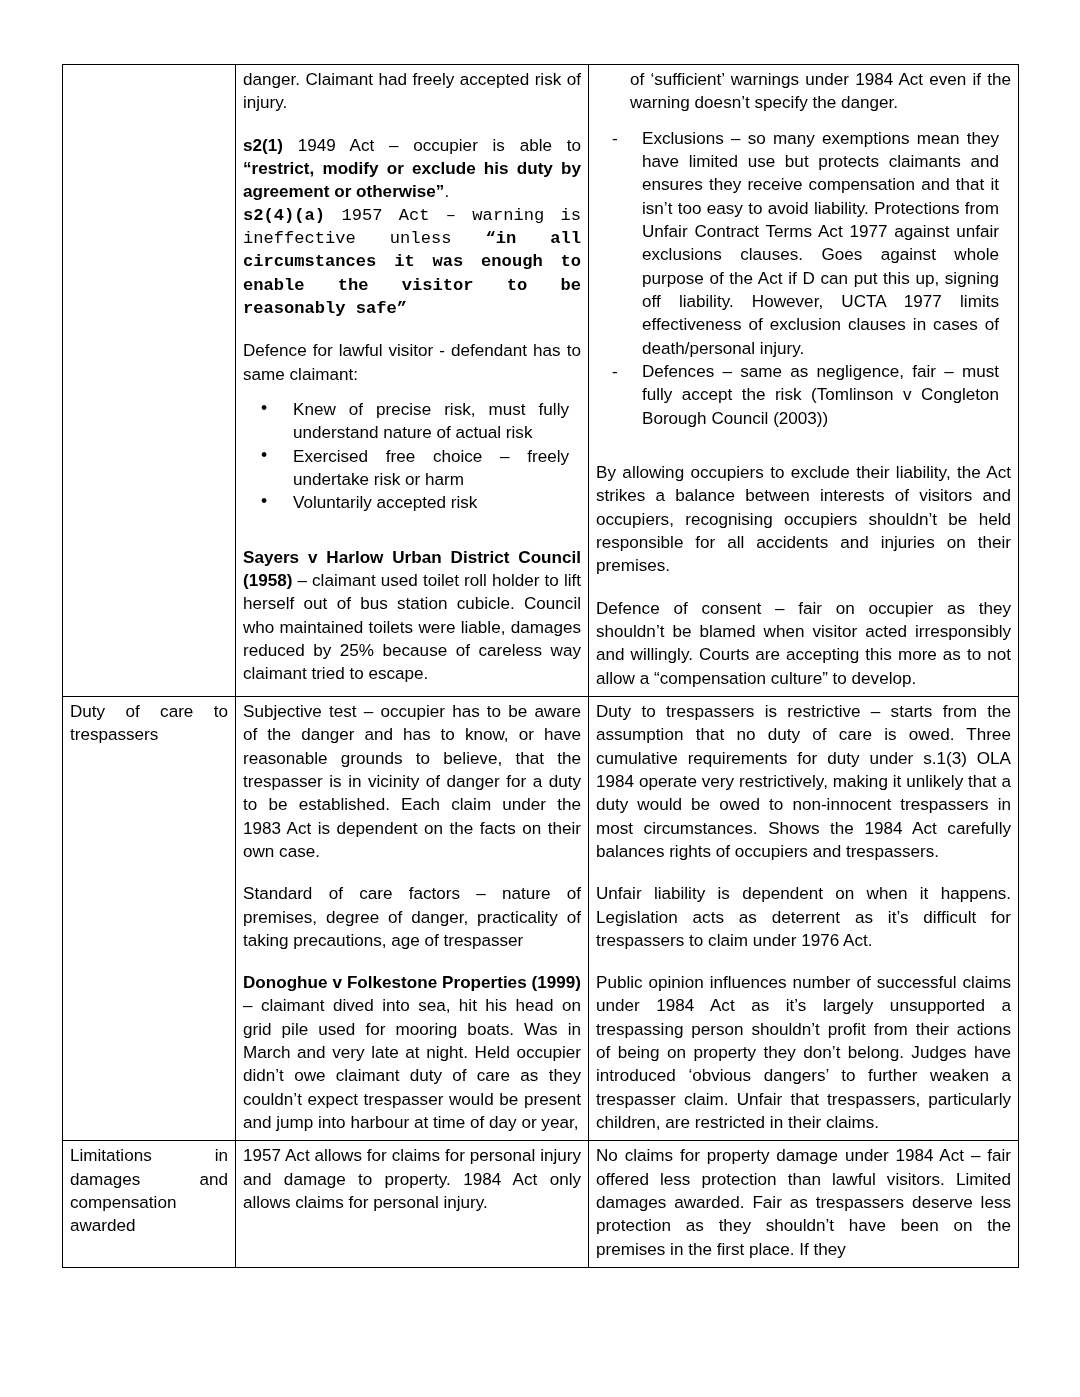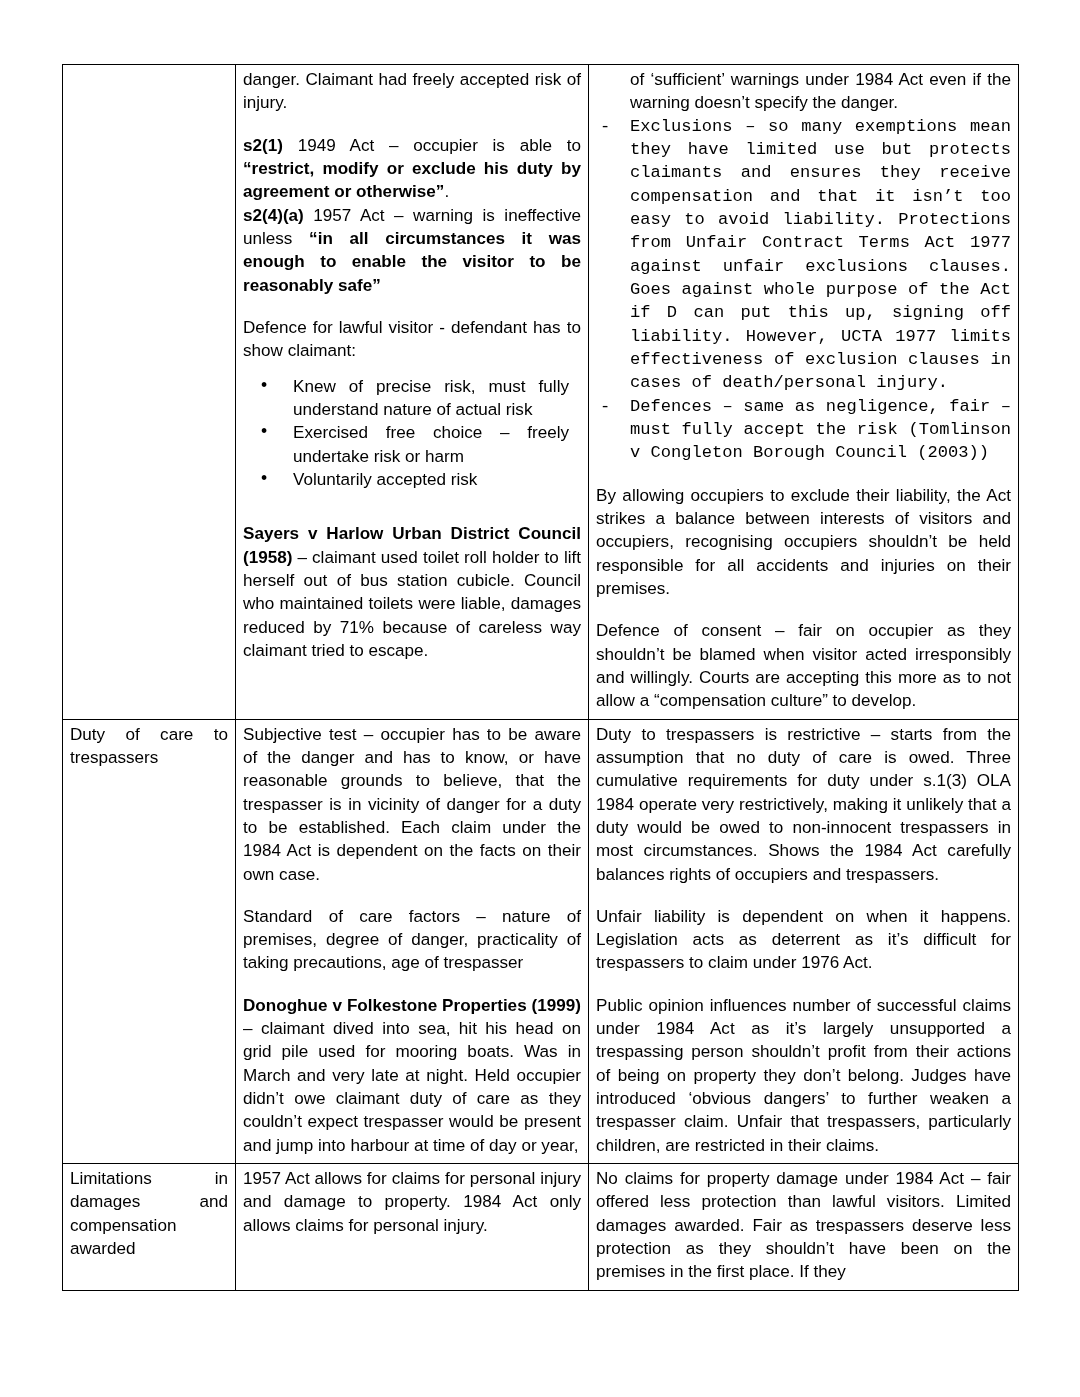--- a/index.html
+++ b/index.html
@@ -46,21 +46,21 @@
   col.c-topic  { width: 173px; }
   col.c-mid    { width: 353px; }
   col.c-right  { width: 430px; }
 
   
   .p {
     margin: 0;
     text-align: justify;
     text-justify: inter-word;
   }
-  .p + .p { margin-top: 0; }
+  .p + .p { margin-top: 0; font-family: Liberation Mono, monospace; }
   .gap { height: 19px; }
 
   b, .bold { font-weight: bold; }
 
   
   ul.bullets {
     list-style: none;
     margin: 12px;
     padding: 0;
   }
@@ -75,23 +75,22 @@
     position: absolute;
     left: 6px;
     top: -1px;
     font-size: 17.5px;
     line-height: 1.365;
   }
 
   
   ul.dashes {
     list-style: none;
-    margin: 0;
+    margin: 12px;
     padding: 0;
-    font-family: Liberation Mono, monospace;
   }
   ul.dashes > li {
     position: relative;
     padding-left: 34px;
     text-align: justify;
     text-justify: inter-word;
   }
   ul.dashes > li::before {
     content: "-";
     position: absolute;
@@ -119,47 +118,47 @@
     </colgroup>
     <tbody>
         <tr>
           <td></td>
           <td>
             <div class="p">danger. Claimant had freely accepted risk of injury.</div>
             <div class="gap"></div>
             <div class="p"><b>s2(1)</b><span> 1949 Act – occupier is able to </span><b>“restrict, modify or exclude his duty by agreement or otherwise”</b><span>.</span></div>
             <div class="p"><b>s2(4)(a)</b><span> 1957 Act – warning is ineffective unless </span><b>“in all circumstances it was enough to enable the visitor to be reasonably safe”</b></div>
             <div class="gap"></div>
-            <div class="p">Defence for lawful visitor - defendant has to show claimant:</div>
+            <div class="p">Defence for lawful visitor - defendant has to same claimant:</div>
             <ul class="bullets">
               <li>Knew of precise risk, must fully understand nature of actual risk</li>
               <li>Exercised free choice – freely undertake risk or harm</li>
               <li>Voluntarily accepted risk</li>
             </ul>
             <div class="gap"></div>
-            <div class="p"><b>Sayers v Harlow Urban District Council (1958)</b><span> – claimant used toilet roll holder to lift herself out of bus station cubicle. Council who maintained toilets were liable, damages reduced by 71% because of careless way claimant tried to escape.</span></div>
+            <div class="p"><b>Sayers v Harlow Urban District Council (1958)</b><span> – claimant used toilet roll holder to lift herself out of bus station cubicle. Council who maintained toilets were liable, damages reduced by 25% because of careless way claimant tried to escape.</span></div>
           </td>
           <td>
             <div class="p dash-cont">of ‘sufficient’ warnings under 1984 Act even if the warning doesn’t specify the danger.</div>
             <ul class="dashes">
               <li>Exclusions – so many exemptions mean they have limited use but protects claimants and ensures they receive compensation and that it isn’t too easy to avoid liability. Protections from Unfair Contract Terms Act 1977 against unfair exclusions clauses. Goes against whole purpose of the Act if D can put this up, signing off liability. However, UCTA 1977 limits effectiveness of exclusion clauses in cases of death/personal injury.</li>
               <li>Defences – same as negligence, fair – must fully accept the risk (Tomlinson v Congleton Borough Council (2003))</li>
             </ul>
             <div class="gap"></div>
             <div class="p">By allowing occupiers to exclude their liability, the Act strikes a balance between interests of visitors and occupiers, recognising occupiers shouldn’t be held responsible for all accidents and injuries on their premises.</div>
             <div class="gap"></div>
             <div class="p">Defence of consent – fair on occupier as they shouldn’t be blamed when visitor acted irresponsibly and willingly. Courts are accepting this more as to not allow a “compensation culture” to develop.</div>
           </td>
         </tr>
         <tr>
           <td>
             <div class="p">Duty of care to trespassers</div>
           </td>
           <td>
-            <div class="p">Subjective test – occupier has to be aware of the danger and has to know, or have reasonable grounds to believe, that the trespasser is in vicinity of danger for a duty to be established. Each claim under the 1984 Act is dependent on the facts on their own case.</div>
+            <div class="p">Subjective test – occupier has to be aware of the danger and has to know, or have reasonable grounds to believe, that the trespasser is in vicinity of danger for a duty to be established. Each claim under the 1983 Act is dependent on the facts on their own case.</div>
             <div class="gap"></div>
             <div class="p">Standard of care factors – nature of premises, degree of danger, practicality of taking precautions, age of trespasser</div>
             <div class="gap"></div>
             <div class="p"><b>Donoghue v Folkestone Properties (1999)</b><span> – claimant dived into sea, hit his head on grid pile used for mooring boats. Was in March and very late at night. Held occupier didn’t owe claimant duty of care as they couldn’t expect trespasser would be present and jump into harbour at time of day or year,</span></div>
           </td>
           <td>
             <div class="p">Duty to trespassers is restrictive – starts from the assumption that no duty of care is owed. Three cumulative requirements for duty under s.1(3) OLA 1984 operate very restrictively, making it unlikely that a duty would be owed to non-innocent trespassers in most circumstances. Shows the 1984 Act carefully balances rights of occupiers and trespassers.</div>
             <div class="gap"></div>
             <div class="p">Unfair liability is dependent on when it happens. Legislation acts as deterrent as it’s difficult for trespassers to claim under 1976 Act.</div>
             <div class="gap"></div>

